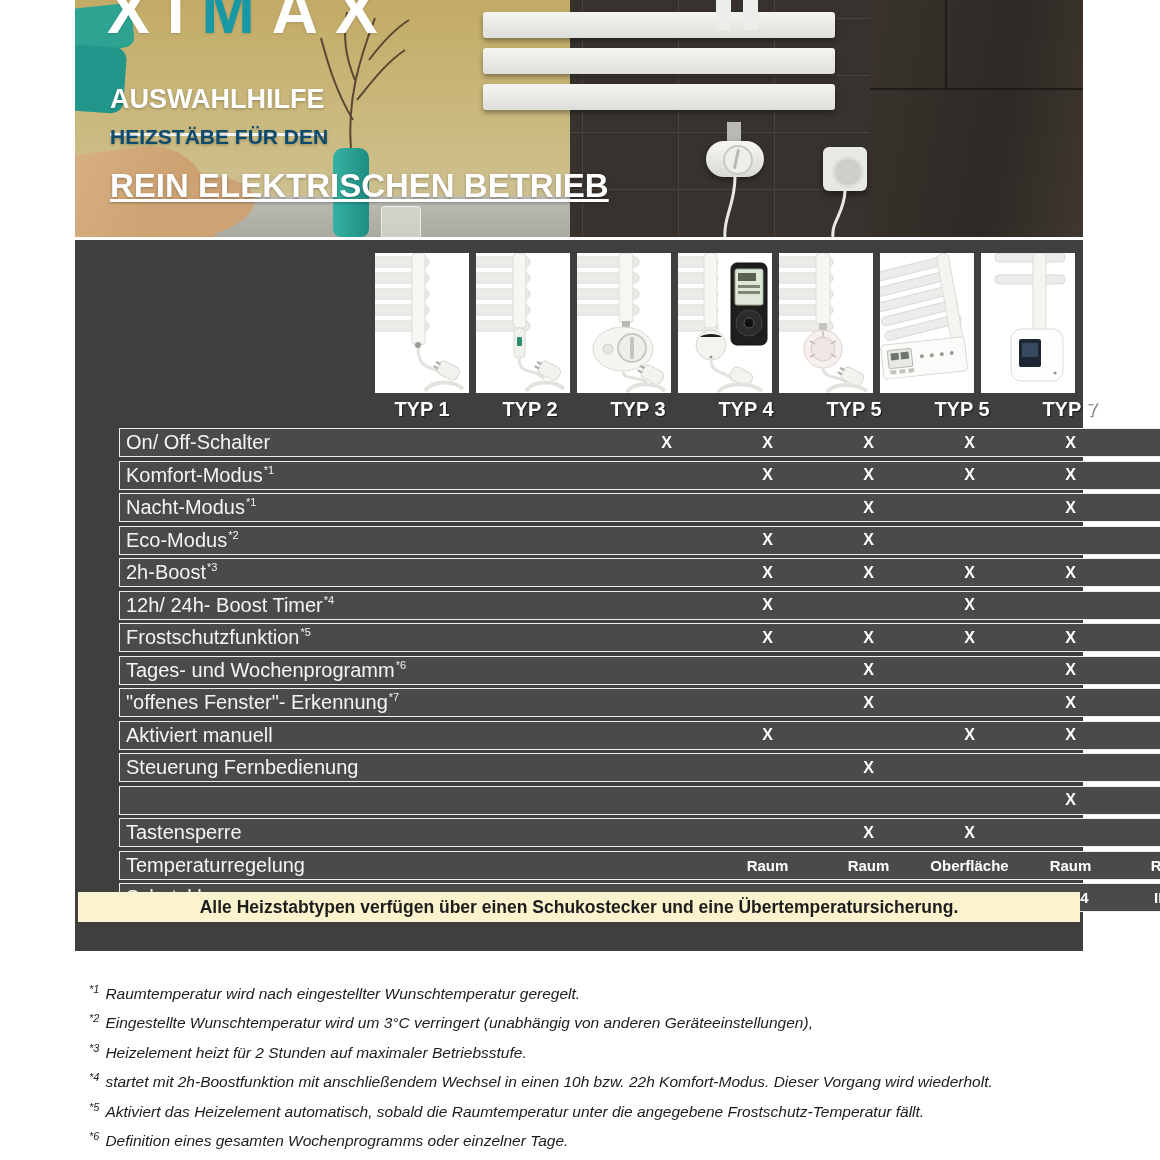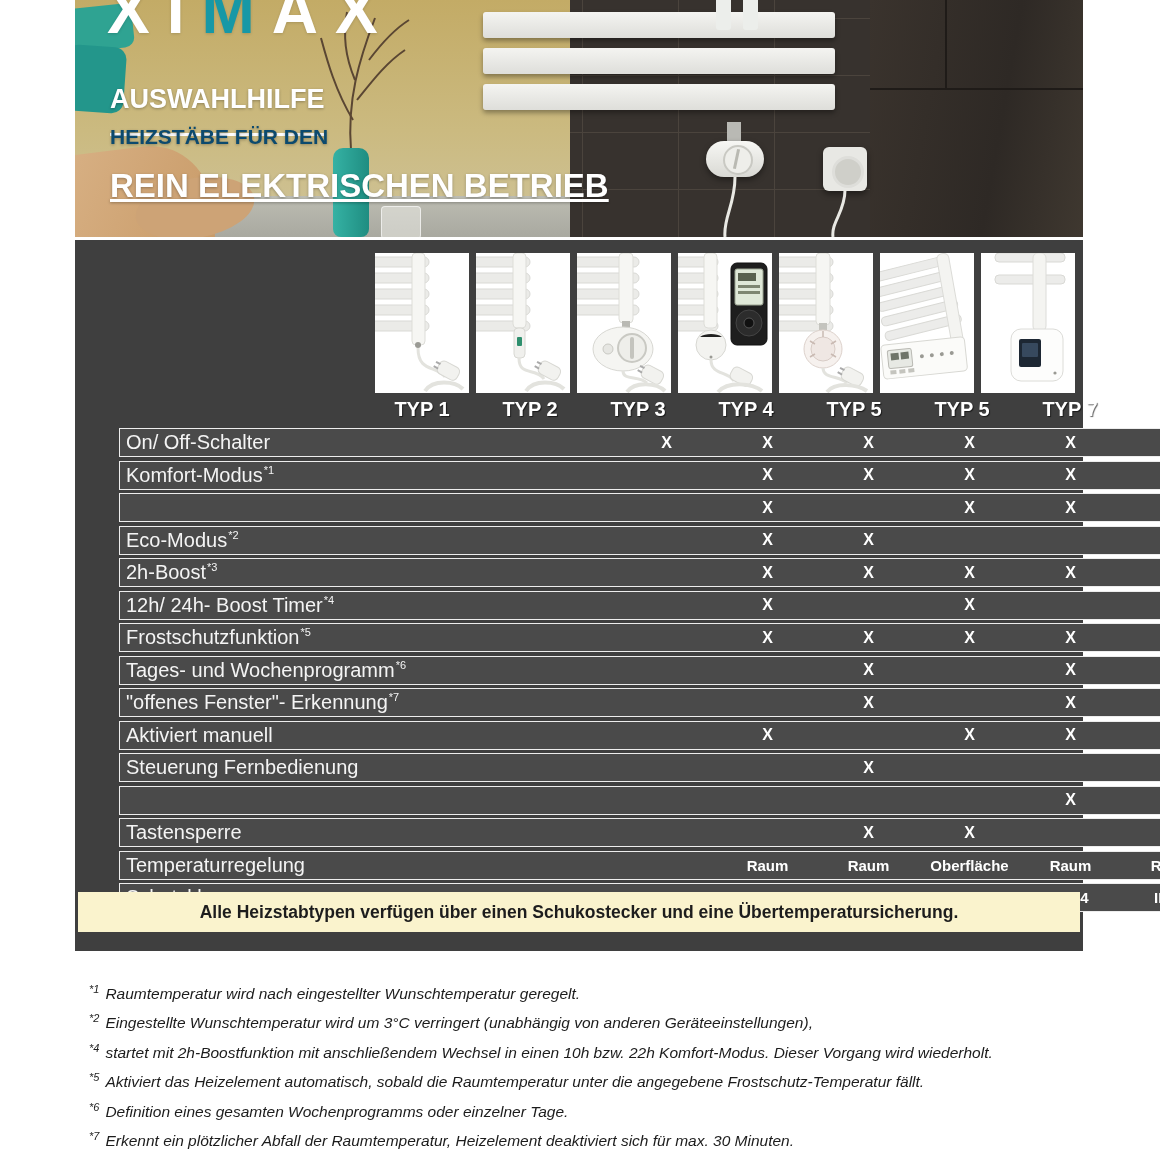--- a/index.html
+++ b/index.html
@@ -68,21 +68,21 @@
 
   .ftable{position:absolute;left:3px;top:188px;width:1104px;padding-left:41px;}
   .trow{display:grid;grid-template-columns:1fr repeat(7,101px);align-items:center;
     height:27px;margin-bottom:3.5px;background:#4a4a4a;border:1px solid #ededed;}
   .tlabel{font-size:20px;color:#f4f4f4;padding-left:6px;white-space:nowrap;}
   .tlabel sup{font-size:11px;margin-left:1px;}
   .tcell{text-align:center;color:#fff;}
   .tcell.x{font-weight:700;font-size:16px;}
   .tcell.val{font-weight:700;font-size:15px;}
 
-  .banner{position:absolute;left:3px;top:652px;width:1002px;height:40px;background:#faf3cd;
+  .banner{position:absolute;left:3px;top:652px;width:1002px;height:30px;background:#faf3cd;
     display:flex;align-items:center;justify-content:center;}
   .banner span{font-size:17.5px;font-weight:700;color:#1d1d1d;}
 
   
   .footnotes{position:absolute;left:14px;top:983px;width:990px;color:#1c1c1c;}
   .fn{height:29.4px;font-size:15.5px;font-style:italic;white-space:nowrap;}
   .fn sup{font-size:11px;font-weight:400;margin-right:6px;}
 </style>
 </head>
 <body>
@@ -330,20 +330,21 @@
           <div class="tlabel">Komfort-Modus<sup>*1</sup></div>
           <div class="tcell"></div>
           <div class="tcell"></div>
           <div class="tcell x">X</div>
           <div class="tcell x">X</div>
           <div class="tcell x">X</div>
           <div class="tcell x">X</div>
           <div class="tcell x">X</div>
         </div>
         <div class="trow">
+          <div class="tlabel">Nacht-Modus<sup>*1</sup></div>
           <div class="tcell"></div>
           <div class="tcell"></div>
           <div class="tcell"></div>
           <div class="tcell x">X</div>
           <div class="tcell"></div>
           <div class="tcell x">X</div>
           <div class="tcell x">X</div>
         </div>
         <div class="trow">
           <div class="tlabel">Eco-Modus<sup>*2</sup></div>
@@ -467,19 +468,20 @@
       </div>
 
     <div class="banner">
       <span>Alle Heizstabtypen verfügen über einen Schukostecker und eine Übertemperatursicherung.</span>
     </div>
   </div>
 
   <div class="footnotes">
       <div class="fn"><sup>*1</sup>Raumtemperatur wird nach eingestellter Wunschtemperatur geregelt.</div>
       <div class="fn"><sup>*2</sup>Eingestellte Wunschtemperatur wird um 3°C verringert (unabhängig von anderen Geräteeinstellungen),</div>
+      <div class="fn"><sup>*3</sup>Heizelement heizt für 2 Stunden auf maximaler Betriebsstufe.</div>
       <div class="fn"><sup>*4</sup>startet mit 2h-Boostfunktion mit anschließendem Wechsel in einen 10h bzw. 22h Komfort-Modus. Dieser Vorgang wird wiederholt.</div>
       <div class="fn"><sup>*5</sup>Aktiviert das Heizelement automatisch, sobald die Raumtemperatur unter die angegebene Frostschutz-Temperatur fällt.</div>
       <div class="fn"><sup>*6</sup>Definition eines gesamten Wochenprogramms oder einzelner Tage.</div>
       <div class="fn"><sup>*7</sup>Erkennt ein plötzlicher Abfall der Raumtemperatur, Heizelement deaktiviert sich für max. 30 Minuten.</div>
     </div>
 
 </div>
 
 </body></html>

